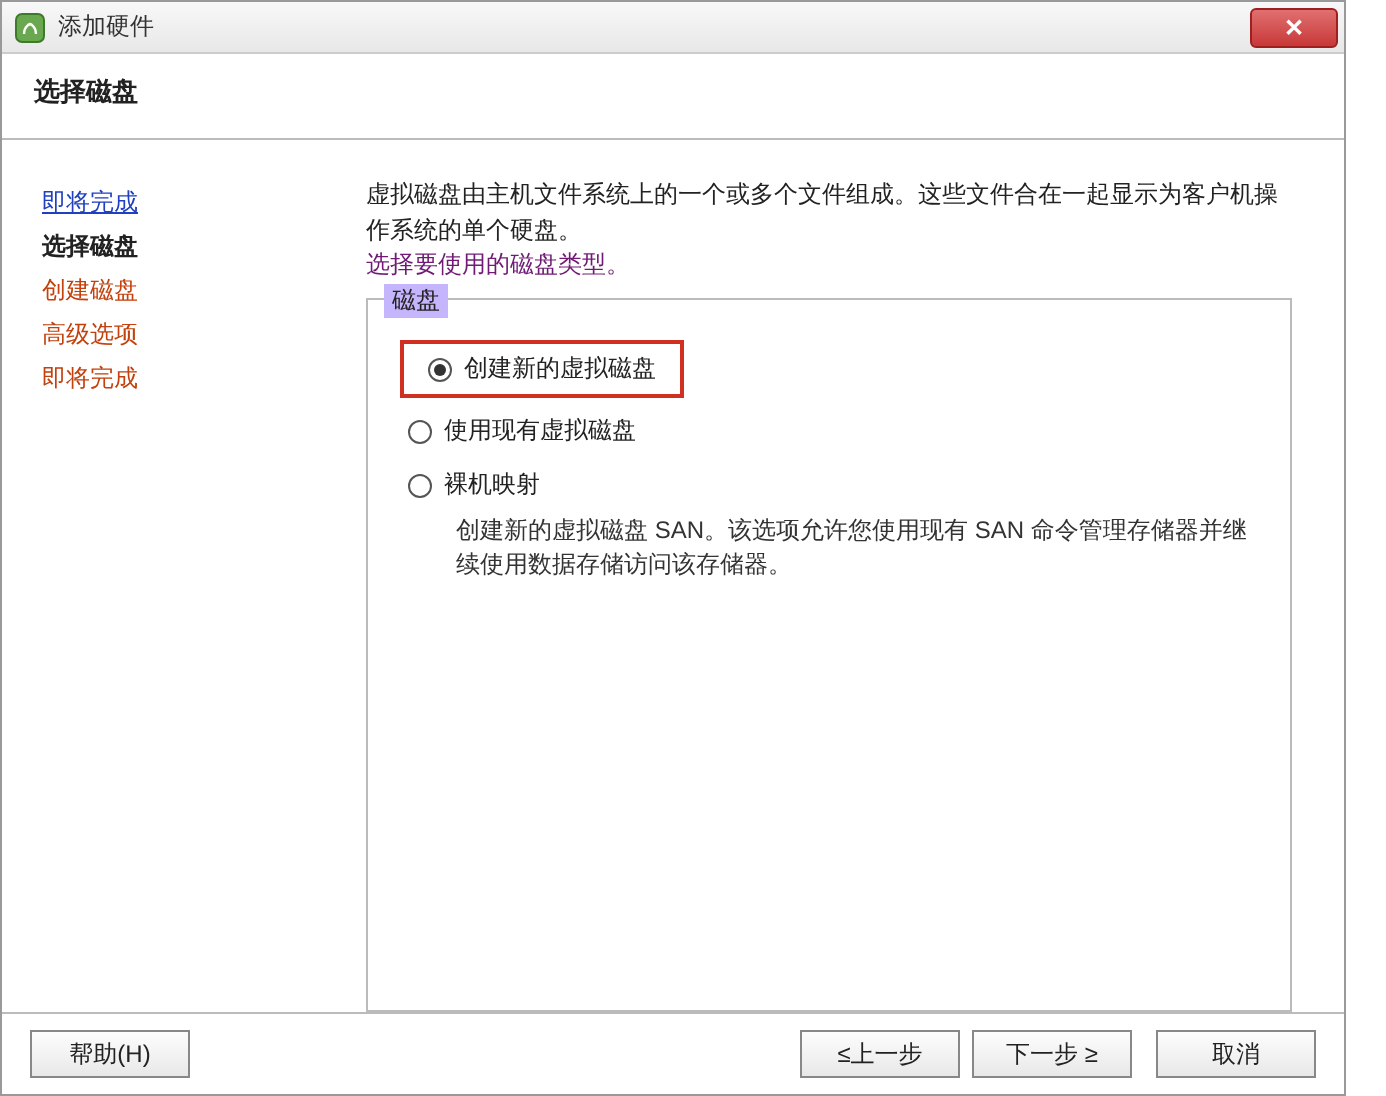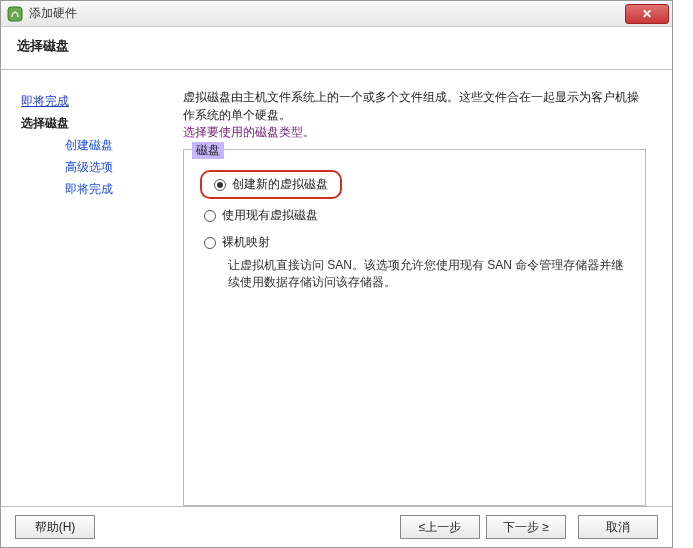--- a/index.html
+++ b/index.html
@@ -84,22 +84,21 @@
   .sidebar .step.link {
     color: #2040c0;
     text-decoration: underline;
     cursor: pointer;
   }
   .sidebar .step.current {
     color: #222;
     font-weight: bold;
   }
   .sidebar .step.inactive {
-    color: #1d4ed8;
-    margin-left: 44px;
+    color: #c2410c;
   }
   .content {
     flex: 1;
     padding: 4px 12px 0 8px;
     display: flex;
     flex-direction: column;
   }
   .content .desc {
     line-height: 18px;
     color: #222;
@@ -125,21 +124,20 @@
     font-size: 12px;
   }
   .radio-item {
     margin: 6px 0 4px 6px;
   }
   .radio-row {
     display: inline-flex;
     align-items: center;
     gap: 6px;
     padding: 2px 4px;
-    border-radius: 10px;
   }
   .radio-row.highlight {
     border: 2px solid #d03020;
     padding: 4px 12px;
   }
   .radio-dot {
     width: 12px;
     height: 12px;
     border: 1px solid #555;
     border-radius: 50%;
@@ -241,21 +239,21 @@
             <span class="radio-dot"></span>
             <span class="radio-label">使用现有虚拟磁盘</span>
           </span>
         </div>
 
         <div class="radio-item">
           <span class="radio-row">
             <span class="radio-dot"></span>
             <span class="radio-label">裸机映射</span>
           </span>
-          <div class="radio-desc">让虚拟机直接访问 SAN。该选项允许您使用现有 SAN 命令管理存储器并继续使用数据存储访问该存储器。</div>
+          <div class="radio-desc">创建新的虚拟磁盘 SAN。该选项允许您使用现有 SAN 命令管理存储器并继续使用数据存储访问该存储器。</div>
         </div>
 
       </div>
     </div>
 
   </div>
 
   <div class="footer">
     <div class="btn">帮助(H)</div>
     <div class="spacer"></div>

